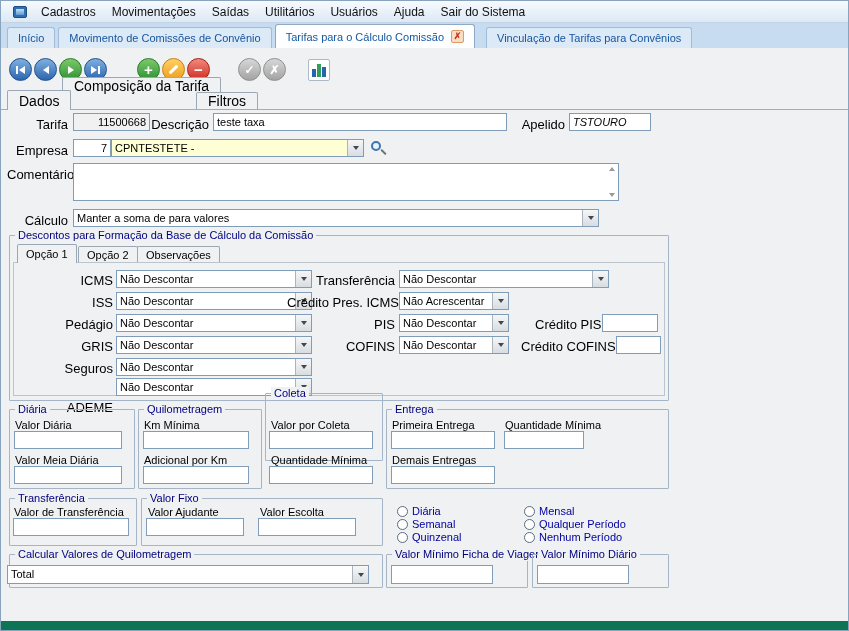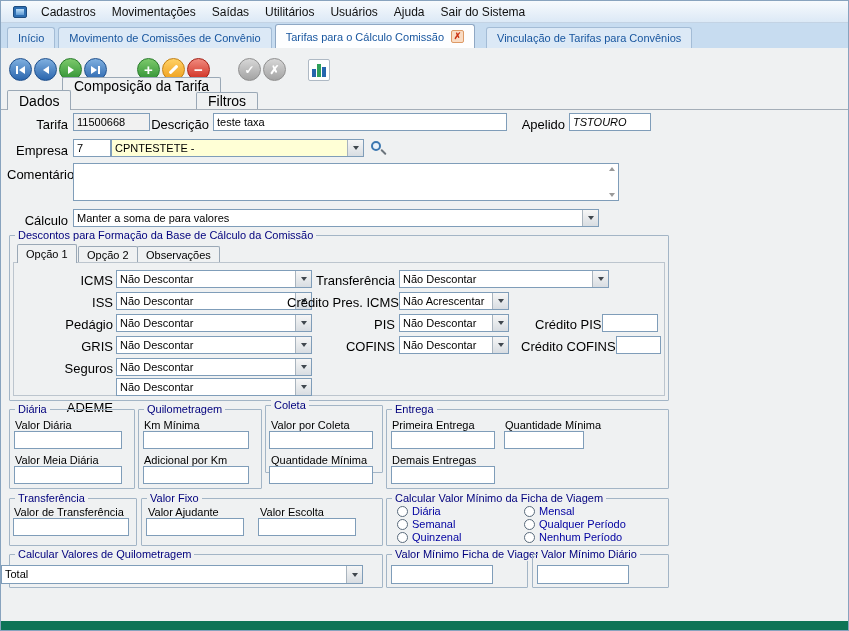--- a/index.html
+++ b/index.html
@@ -43,21 +43,21 @@
   .ptab.active{z-index:3}
   .tabline{position:absolute;left:0;top:108px;width:849px;height:1px;background:#A4AEB8}
   .itab{position:absolute;font-size:11px;color:#000;background:#EFF1F2;border:1px solid #9AA8B6;border-bottom:none;border-radius:2px 2px 0 0;padding:0 8px;display:flex;align-items:center;white-space:nowrap}
   .itab.active{z-index:3}
   .panel{position:absolute;left:12px;top:261px;width:652px;height:134px;border:1px solid #BCC5CE}
 
   
   .lbl{position:absolute;font-size:13px;color:#000;text-align:right;white-space:nowrap}
   .glbl{position:absolute;font-size:11px;color:#000;white-space:nowrap}
   .edit{position:absolute;height:18px;border:1px solid #7F9DB9;background:#FFF;font-family:inherit;font-size:11px;padding:0 3px;color:#000}
-  .right{text-align:left}
+  .right{text-align:right}
   .grayed{background:#F1F1F1}
   .combo{position:absolute;height:18px;border:1px solid #7F9DB9;background:#FFF;font-size:11px}
   .combo.yellow{background:#FFFFD6}
   .combo-text{position:absolute;left:3px;right:18px;top:1px;line-height:15px;white-space:nowrap;overflow:hidden;color:#000}
   .combo-btn{position:absolute;right:0;top:0;bottom:0;width:16px;background:linear-gradient(#F6F6F6,#D8DDE2);border-left:1px solid #A9B4BE;display:flex;align-items:center;justify-content:center}
   .tri-dn{width:0;height:0;border-left:3px solid transparent;border-right:3px solid transparent;border-top:4px solid #40474E}
   .tri-up-sm{width:0;height:0;border-left:3px solid transparent;border-right:3px solid transparent;border-bottom:4px solid #9A9A9A}
   .tri-dn-sm{width:0;height:0;border-left:3px solid transparent;border-right:3px solid transparent;border-top:4px solid #9A9A9A}
 
   
@@ -304,21 +304,21 @@
   <input class="edit" style="left: 13px; top: 465px; width: 108px;" value="">
 
   <div class="gbox" style="left:137px;top:408px;width:124px;height:80px">
       <span class="gtitle">Quilometragem</span>
     </div>
   <span class="glbl" style="left:143px;top:418px">Km Mínima</span>
   <input class="edit" style="left: 142px; top: 430px; width: 106px;" value="">
   <span class="glbl" style="left:143px;top:453px">Adicional por Km</span>
   <input class="edit" style="left: 142px; top: 465px; width: 106px;" value="">
 
-  <div class="gbox" style="left:264px;top:404px;width:118px;height:68px">
+  <div class="gbox" style="left:264px;top:392px;width:118px;height:68px">
       <span class="gtitle">Coleta</span>
     </div>
   <span class="glbl" style="left:270px;top:418px">Valor por Coleta</span>
   <input class="edit" style="left: 268px; top: 430px; width: 104px;" value="">
   <span class="glbl" style="left:270px;top:453px">Quantidade Mínima</span>
   <input class="edit" style="left: 268px; top: 465px; width: 104px;" value="">
 
   <div class="gbox" style="left:385px;top:408px;width:283px;height:80px">
       <span class="gtitle">Entrega</span>
     </div>
@@ -336,23 +336,20 @@
   <input class="edit" style="left: 12px; top: 517px; width: 116px;" value="">
 
   <div class="gbox" style="left:140px;top:497px;width:242px;height:48px">
       <span class="gtitle">Valor Fixo</span>
     </div>
   <span class="glbl" style="left:147px;top:505px">Valor Ajudante</span>
   <input class="edit" style="left: 145px; top: 517px; width: 98px;" value="">
   <span class="glbl" style="left:259px;top:505px">Valor Escolta</span>
   <input class="edit" style="left: 257px; top: 517px; width: 98px;" value="">
 
-  <div class="gbox" style="left:385px;top:497px;width:283px;height:48px">
-      <span class="gtitle">Calcular Valor Mínimo da Ficha de Viagem</span>
-    </div>
   <label class="radio" style="left:396px;top:504px">
       <span class="rdot"></span>
       <span class="rlabel">Diária</span>
     </label>
   <label class="radio" style="left:396px;top:517px">
       <span class="rdot"></span>
       <span class="rlabel">Semanal</span>
     </label>
   <label class="radio" style="left:396px;top:530px">
       <span class="rdot"></span>
@@ -367,21 +364,21 @@
       <span class="rlabel">Qualquer Período</span>
     </label>
   <label class="radio" style="left:523px;top:530px">
       <span class="rdot"></span>
       <span class="rlabel">Nenhum Período</span>
     </label>
 
   <div class="gbox" style="left:8px;top:553px;width:374px;height:34px">
       <span class="gtitle">Calcular Valores de Quilometragem</span>
     </div>
-  <div class="combo" style="left:0;top:564px;width:362px;height:19px">
+  <div class="combo" style="left:6px;top:564px;width:362px;height:19px">
       <span class="combo-text">Total</span>
       <span class="combo-btn">
         <span class="tri-dn"></span>
       </span>
     </div>
 
   <div class="gbox" style="left:385px;top:553px;width:142px;height:34px">
       <span class="gtitle">Valor Mínimo Ficha de Viagem</span>
     </div>
   <input class="edit" style="left: 390px; top: 564px; width: 102px; height: 19px;" value="">

